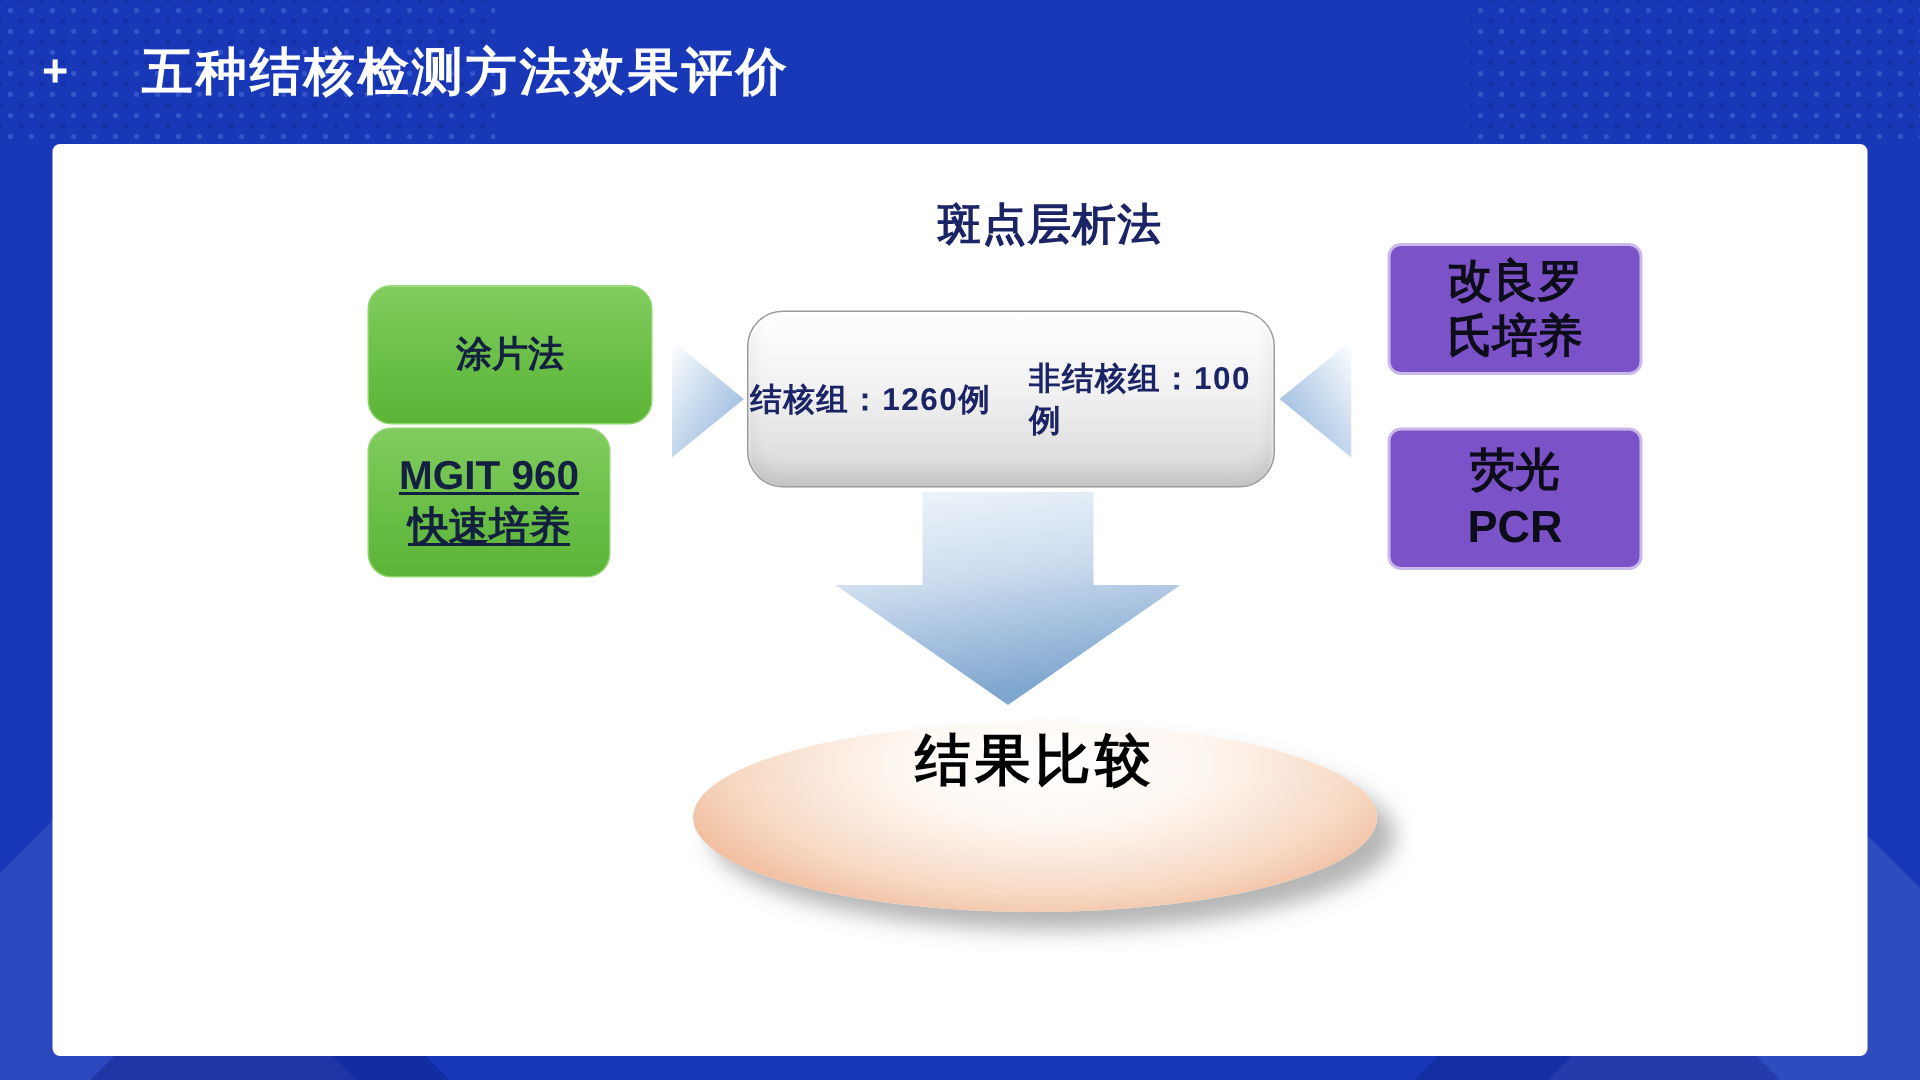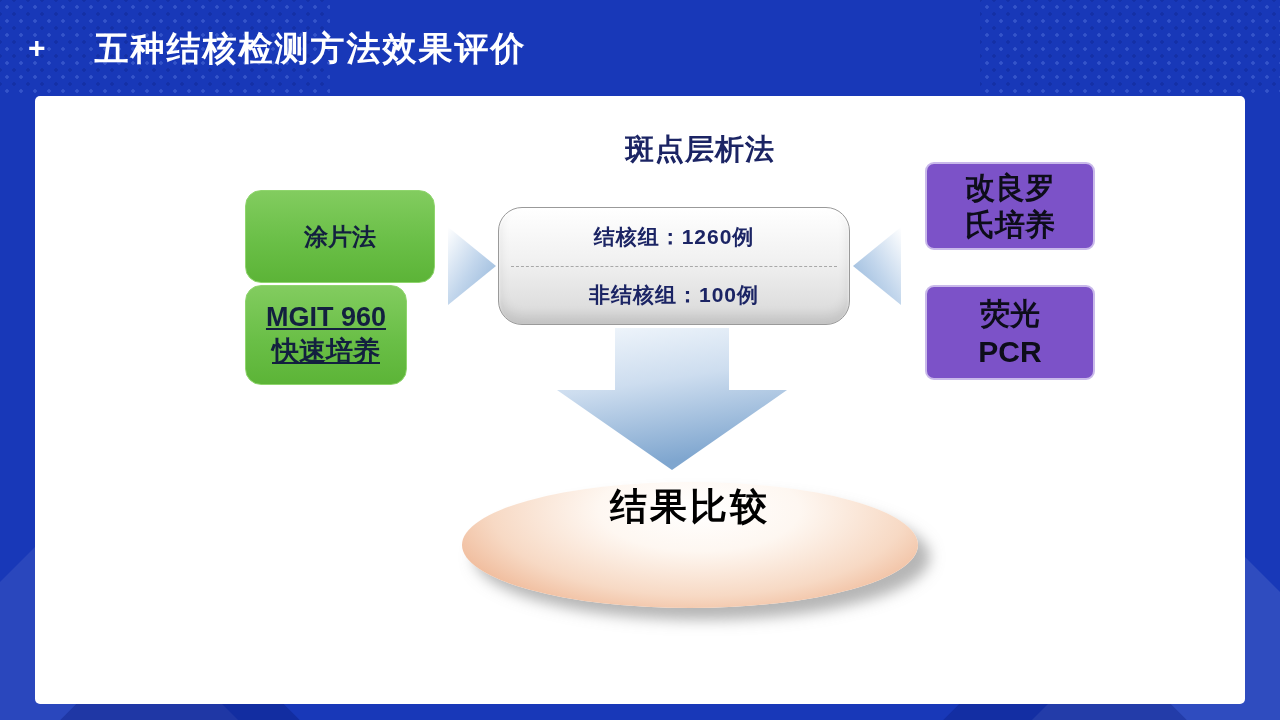--- a/index.html
+++ b/index.html
@@ -114,21 +114,21 @@
   
   .sample-box {
     position: absolute;
     left: 463px; top: 111px;
     width: 352px; height: 118px;
     border-radius: 24px;
     border: 1px solid #9a9a9a;
     background: linear-gradient(180deg, #ffffff 0%, #f1f1f1 45%, #d7d7d7 100%);
     box-shadow: inset 0 2px 3px rgba(255,255,255,0.95), inset 0 -8px 12px rgba(0,0,0,0.10);
     display: flex;
-    flex-direction: column;
+    flex-direction: row;
     overflow: hidden;
   }
   .sample-row {
     flex: 1;
     display: flex;
     align-items: center;
     justify-content: center;
     font-size: 21px;
     font-weight: bold;
     color: var(--dark-text, #1b2464);

